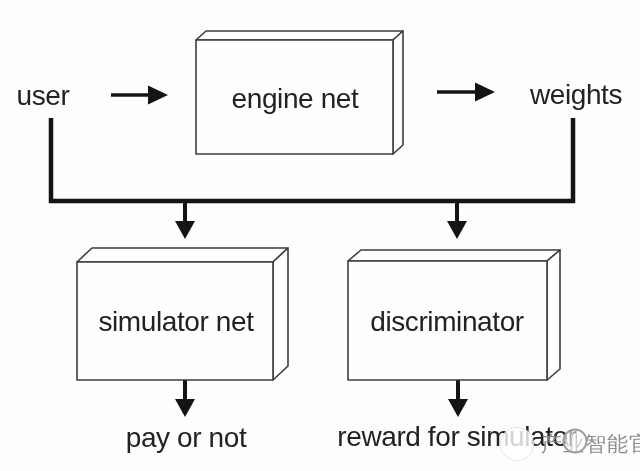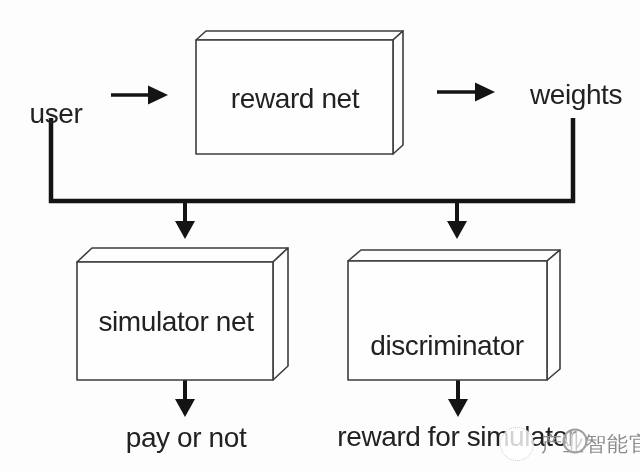--- a/index.html
+++ b/index.html
@@ -99,29 +99,29 @@
       <rect x="77" y="262" width="196" height="118"></rect>
     </g>
 
     <g stroke="#3d3d3d" stroke-width="1.6" fill="#fefefe" stroke-linejoin="round">
       <path d="M348,261 L361,250 L560,250 L547,261 Z"></path>
       <path d="M547,261 L560,250 L560,369 L547,380 Z"></path>
       <rect x="348" y="261" width="199" height="119"></rect>
     </g>
   </svg>
 
-  <div class="node-label" style="left:56px;top:96px;margin-top:18px;">user</div>
+  <div class="node-label" style="left:43px;top:96px;">user</div>
 
-  <div class="node-label" style="left:295px;top:99px;">reward net</div>
+  <div class="node-label" style="left:295px;top:99px;">engine net</div>
 
   <div class="node-label" style="left:176px;top:322px;">simulator net</div>
 
   <div class="node-label" style="left:576px;top:95px;">weights</div>
 
-  <div class="node-label" style="left:447px;top:322px;margin-top:24px;">discriminator</div>
+  <div class="node-label" style="left:447px;top:322px;">discriminator</div>
 
   <div class="node-label" style="left:186px;top:438px;">pay or not</div>
 
   <div class="node-label" style="left:457px;top:437px;">reward for simulator</div>
 
   <div class="wm-circle big" style="left:517px;top:444px;"></div>
   <div class="wm-text" style="left:541px;top:444px;">产业智能官</div>
   <div class="wm-circle small" style="left:575px;top:441px;"></div>
 
 </div>

